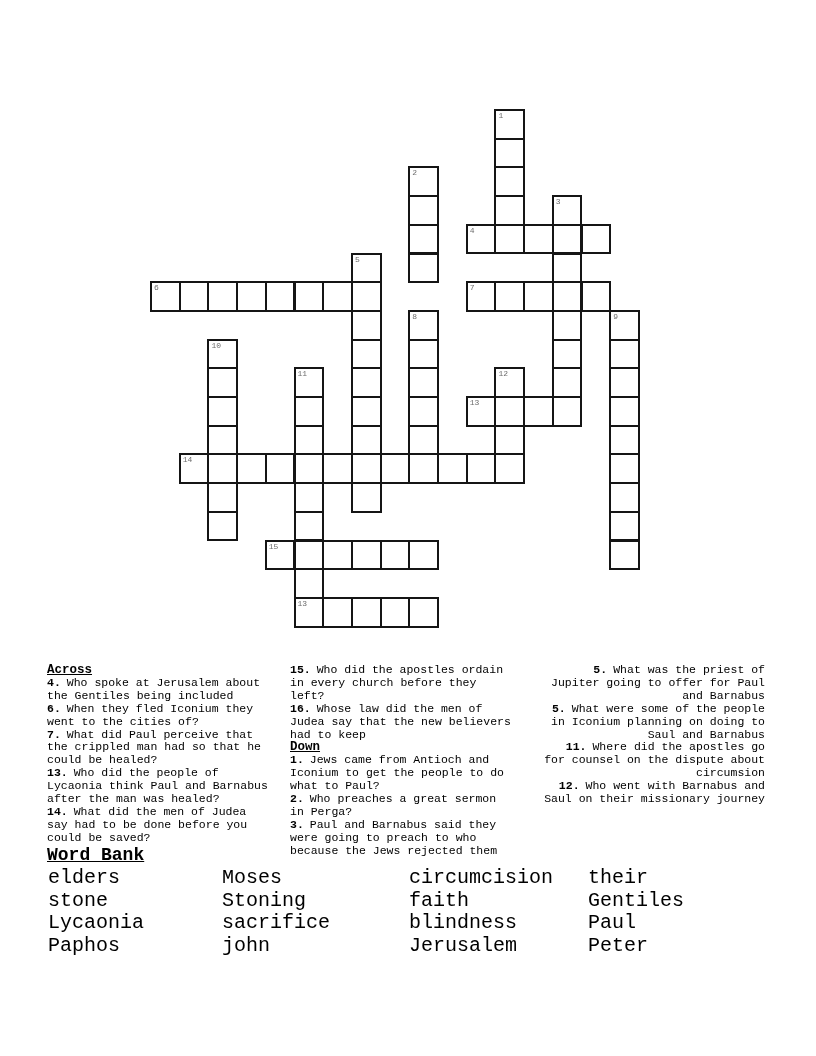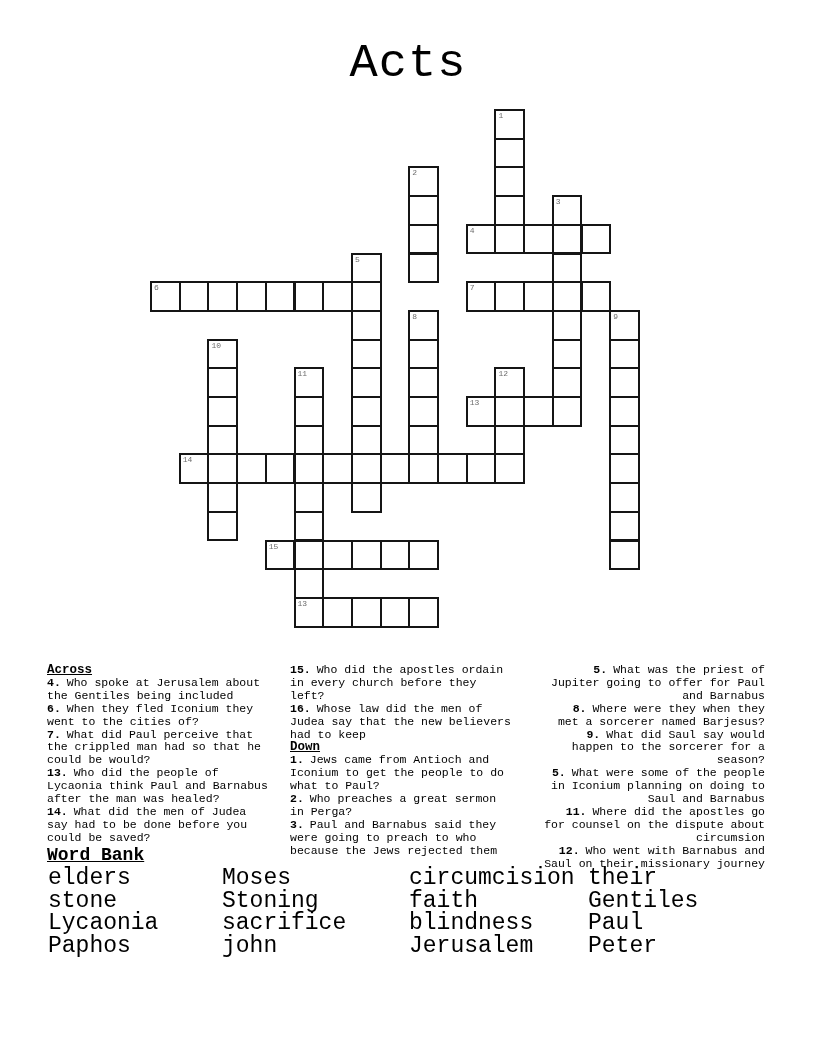--- a/index.html
+++ b/index.html
@@ -13,29 +13,28 @@
   .cell .num{position:absolute;top:0px;left:2px;font-size:8px;line-height:9px;color:#6e6e6e;}
   .clue-col{position:absolute;top:664px;width:232px;font-size:11.5px;line-height:12.9px;}
   .clue{white-space:pre-line;margin:0;}
   .clue b{font-weight:bold;margin-right:6px;}
   .clue-header{font-weight:bold;text-decoration:underline;font-size:12.5px;line-height:12.9px;}
   .col-left{left:47px;}
   .col-mid{left:290px;}
   .col-right{left:533px;text-align:right;}
   .wb-header{position:absolute;left:47px;top:845px;font-size:18px;font-weight:bold;
              text-decoration:underline;line-height:20px;}
-  .wb-col{position:absolute;top:867px;font-size:23px;line-height:22.5px;}
+  .wb-col{position:absolute;top:867px;font-size:20px;line-height:22.5px;}
   .wb-col-0{left:48px;} .wb-col-1{left:222px;} .wb-col-2{left:409px;} .wb-col-3{left:588px;}
   .wb-word{white-space:pre;}
 </style>
 </head>
 <body>
 
 <div class="page">
-  <h1 class="title">Acts</h1>
   <div class="grid" id="grid">
       <div class="cell" style="left: 344.4px; top: 0px;">
         <span class="num">1</span>
       </div>
       <div class="cell" style="left: 344.4px; top: 28.7px;"></div>
       <div class="cell" style="left: 344.4px; top: 57.4px;"></div>
       <div class="cell" style="left: 344.4px; top: 86.1px;"></div>
       <div class="cell" style="left: 344.4px; top: 114.8px;"></div>
       <div class="cell" style="left: 258.3px; top: 57.4px;">
         <span class="num">2</span>
@@ -157,21 +156,21 @@
       <div class="cell" style="left: 258.3px; top: 487.9px;"></div>
     </div>
   <div class="clue-col col-left" id="clue-col-0">
       <div class="clue-header">Across</div>
       <div class="clue"><b>4.</b><span>Who spoke at Jerusalem about
 the Gentiles being included</span></div>
       <div class="clue"><b>6.</b><span>When they fled Iconium they
 went to the cities of?</span></div>
       <div class="clue"><b>7.</b><span>What did Paul perceive that
 the crippled man had so that he
-could be would?</span></div>
+could be healed?</span></div>
       <div class="clue"><b>13.</b><span>Who did the people of
 Lycaonia think Paul and Barnabus
 after the man was healed?</span></div>
       <div class="clue"><b>14.</b><span>What did the men of Judea
 say had to be done before you
 could be saved?</span></div>
     </div>
   <div class="clue-col col-mid" id="clue-col-1">
       <div class="clue"><b>15.</b><span>Who did the apostles ordain
 in every church before they
@@ -186,25 +185,20 @@
       <div class="clue"><b>2.</b><span>Who preaches a great sermon
 in Perga?</span></div>
       <div class="clue"><b>3.</b><span>Paul and Barnabus said they
 were going to preach to who
 because the Jews rejected them</span></div>
     </div>
   <div class="clue-col col-right" id="clue-col-2">
       <div class="clue"><b>5.</b><span>What was the priest of
 Jupiter going to offer for Paul
 and Barnabus</span></div>
-      <div class="clue"><b>8.</b><span>Where were they when they
-met a sorcerer named Barjesus?</span></div>
-      <div class="clue"><b>9.</b><span>What did Saul say would
-happen to the sorcerer for a
-season?</span></div>
       <div class="clue"><b>5.</b><span>What were some of the people
 in Iconium planning on doing to
 Saul and Barnabus</span></div>
       <div class="clue"><b>11.</b><span>Where did the apostles go
 for counsel on the dispute about
 circumsion</span></div>
       <div class="clue"><b>12.</b><span>Who went with Barnabus and
 Saul on their missionary journey</span></div>
     </div>
   <div class="wb-header">Word Bank</div>

